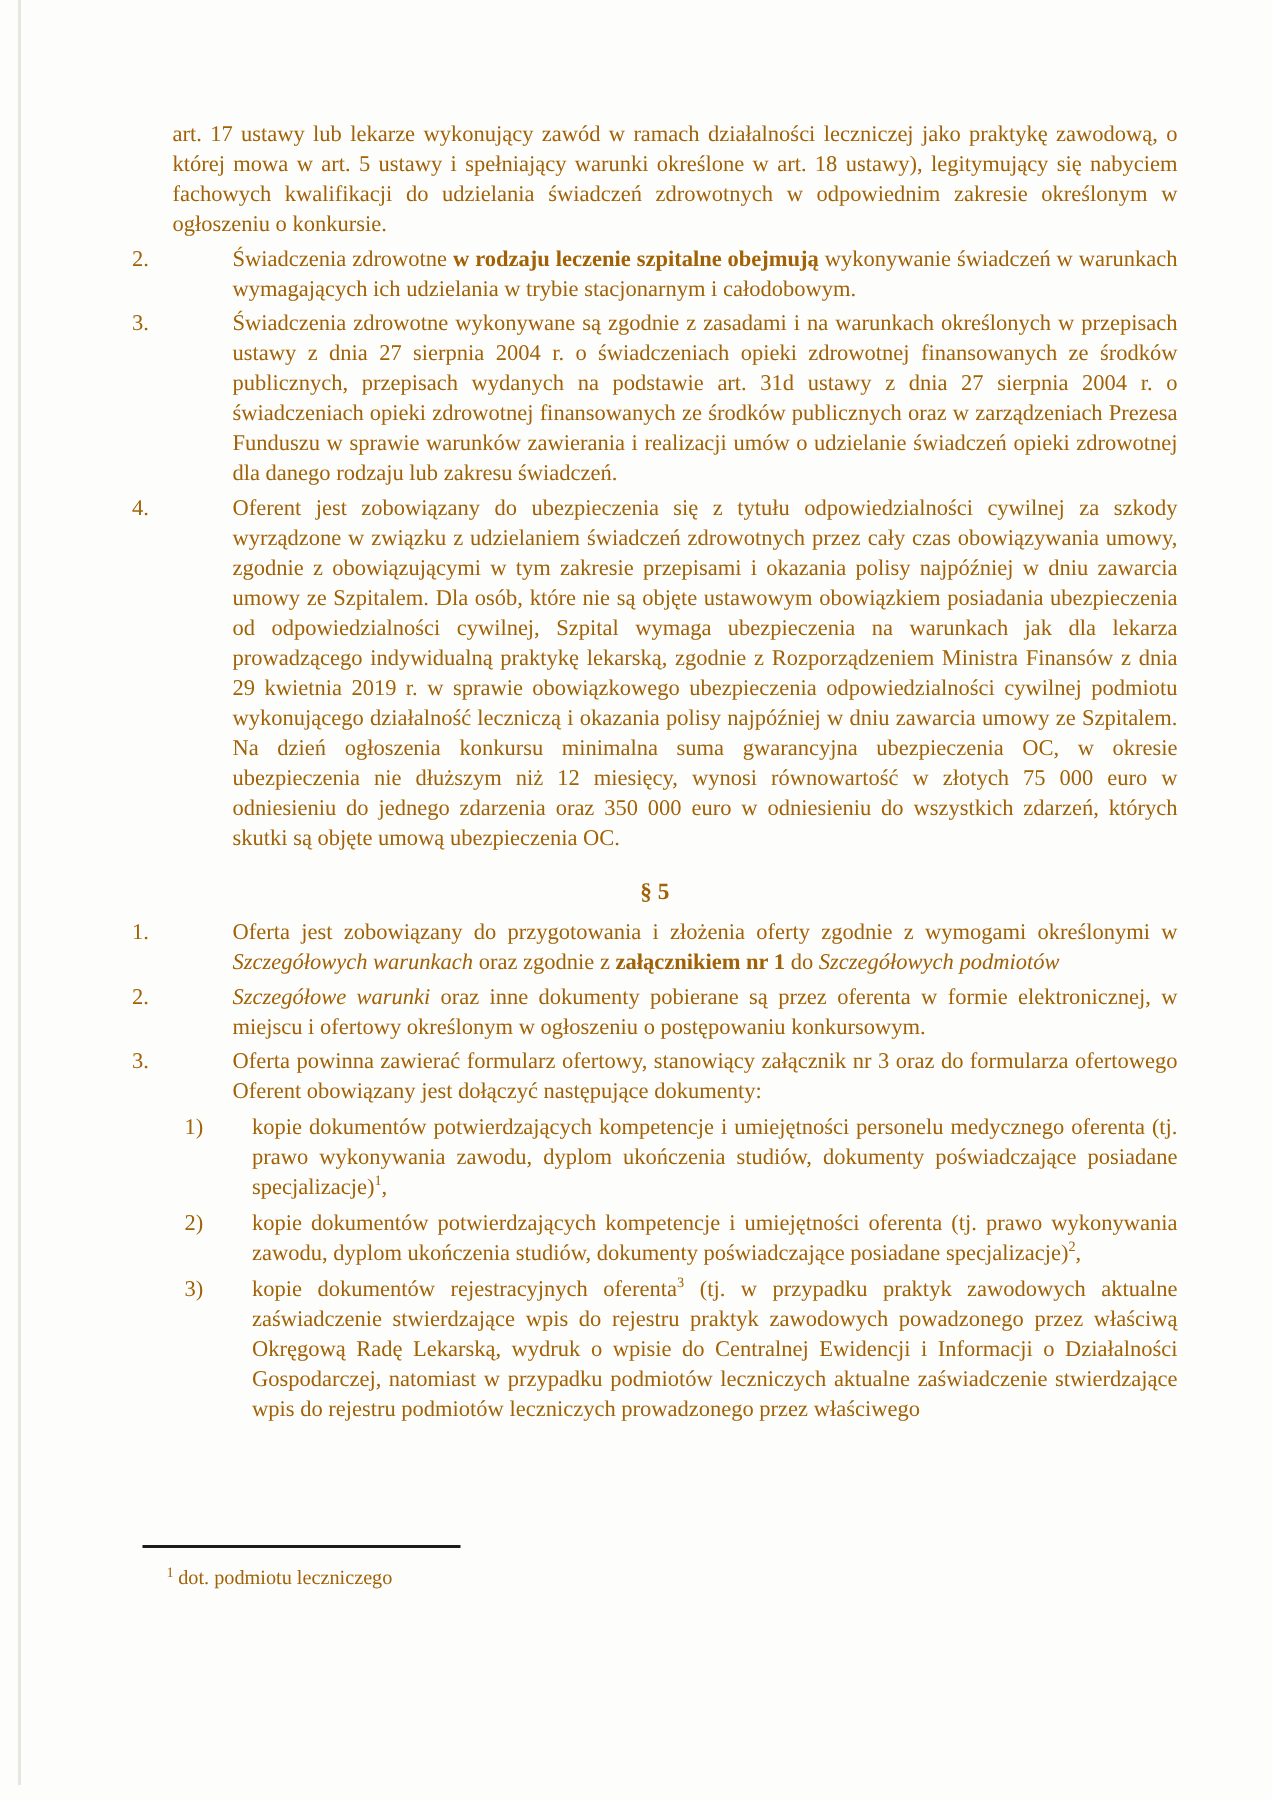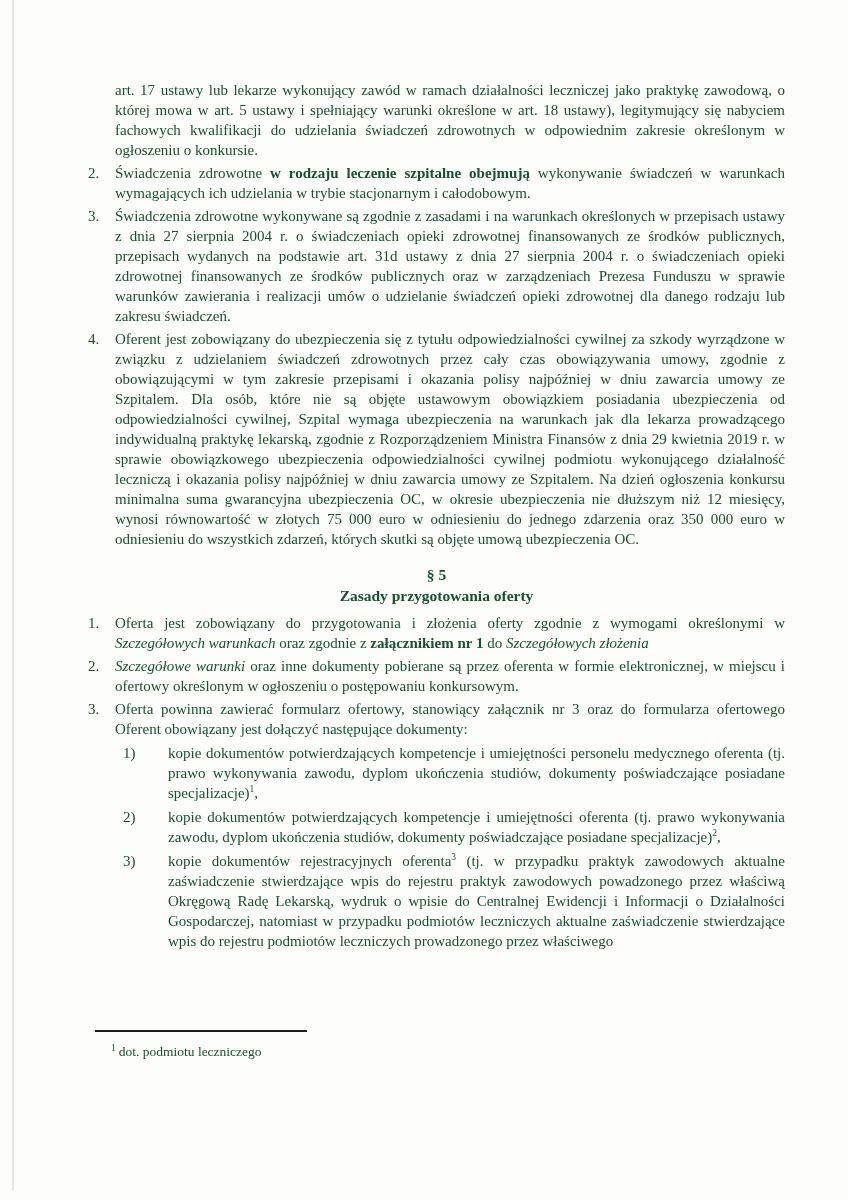--- a/index.html
+++ b/index.html
@@ -1,32 +1,32 @@
 <!DOCTYPE html>
 <html><head>
 <meta charset="utf-8">
 <style>
   html, body { margin:0; padding:0; }
   .page {
     position:relative; width:848px; height:1200px;
-    background:#fdfdfb; color:#14532d; overflow:hidden;
+    background:#fdfdfb; color:#a16207; overflow:hidden;
     font-family:"Liberation Serif", serif;
   }
   .scan-edge {
     position:absolute; left:12px; top:0; width:2px; height:1190px;
     background:#e7e7e2;
   }
   .content { position:absolute; left:88px; top:80px; width:697px; }
   .para {
     margin:0; text-align:justify; font-size:15px; line-height:20px;
   }
   .intro { margin-left:27px; margin-bottom:3px; }
   .item { display:flex; margin-bottom:3px; }
   .num  { flex:0 0 27px; font-size:15px; line-height:20px; }
-  .item .para { flex:1 1 auto; }
+  .item .para { flex:1 1 auto;margin-left:40px; }
   .section-head { text-align:center; font-weight:bold; font-size:15.5px;
     line-height:21px; margin:15px 0 7px; }
   .sub { display:flex; margin-left:35px; margin-top:4px; }
   .sub .num2 { flex:0 0 45px; font-size:15px; line-height:20px; }
   .sub .para { flex:1 1 auto; }
   b.run { font-weight:700; }
   i.run { }
   sup { font-size:9.5px; line-height:0; }
   .footnotes { position:absolute; left:95px; top:1030px; width:690px;
     font-size:13.5px; line-height:23px; }
@@ -54,26 +54,25 @@
       <p class="para"><span>Świadczenia zdrowotne wykonywane są zgodnie z zasadami i na warunkach określonych w przepisach ustawy z dnia 27 sierpnia 2004 r. o świadczeniach opieki zdrowotnej finansowanych ze środków publicznych, przepisach wydanych na podstawie art. 31d ustawy z dnia 27 sierpnia 2004 r. o świadczeniach opieki zdrowotnej finansowanych ze środków publicznych oraz w zarządzeniach Prezesa Funduszu w sprawie warunków zawierania i realizacji umów o udzielanie świadczeń opieki zdrowotnej dla danego rodzaju lub zakresu świadczeń.</span></p>
     </div>
 
     <div class="item">
       <span class="num">4.</span>
       <p class="para"><span>Oferent jest zobowiązany do ubezpieczenia się z tytułu odpowiedzialności cywilnej za szkody wyrządzone w związku z udzielaniem świadczeń zdrowotnych przez cały czas obowiązywania umowy, zgodnie z obowiązującymi w tym zakresie przepisami i okazania polisy najpóźniej w dniu zawarcia umowy ze Szpitalem. Dla osób, które nie są objęte ustawowym obowiązkiem posiadania ubezpieczenia od odpowiedzialności cywilnej, Szpital wymaga ubezpieczenia na warunkach jak dla lekarza prowadzącego indywidualną praktykę lekarską, zgodnie z Rozporządzeniem Ministra Finansów z dnia 29 kwietnia 2019 r. w sprawie obowiązkowego ubezpieczenia odpowiedzialności cywilnej podmiotu wykonującego działalność leczniczą i okazania polisy najpóźniej w dniu zawarcia umowy ze Szpitalem. Na dzień ogłoszenia konkursu minimalna suma gwarancyjna ubezpieczenia OC, w okresie ubezpieczenia nie dłuższym niż 12 miesięcy, wynosi równowartość w złotych 75 000 euro w odniesieniu do jednego zdarzenia oraz 350 000 euro w odniesieniu do wszystkich zdarzeń, których skutki są objęte umową ubezpieczenia OC.</span></p>
     </div>
 
     <div class="section-head">
       <div>§ 5</div>
-      <div>Zasady przygotowania oferty</div>
     </div>
 
     <div class="item">
       <span class="num">1.</span>
-      <p class="para"><span>Oferta jest zobowiązany do przygotowania i złożenia oferty zgodnie z wymogami określonymi w </span><i class="run">Szczegółowych warunkach</i><span> oraz zgodnie z </span><b class="run">załącznikiem nr 1</b><span> do  </span><i class="run">Szczegółowych złożenia</i></p>
+      <p class="para"><span>Oferta jest zobowiązany do przygotowania i złożenia oferty zgodnie z wymogami określonymi w </span><i class="run">Szczegółowych warunkach</i><span> oraz zgodnie z </span><b class="run">załącznikiem nr 1</b><span> do  </span><i class="run">Szczegółowych podmiotów</i></p>
     </div>
 
     <div class="item">
       <span class="num">2.</span>
       <p class="para"><i class="run">Szczegółowe warunki</i><span> oraz inne dokumenty pobierane są przez oferenta w formie elektronicznej, w miejscu i ofertowy określonym w ogłoszeniu o postępowaniu konkursowym.</span></p>
     </div>
 
     <div class="item">
       <span class="num">3.</span>
       <p class="para"><span>Oferta powinna zawierać formularz ofertowy, stanowiący załącznik nr 3 oraz do formularza ofertowego Oferent obowiązany jest dołączyć następujące dokumenty:</span></p>

